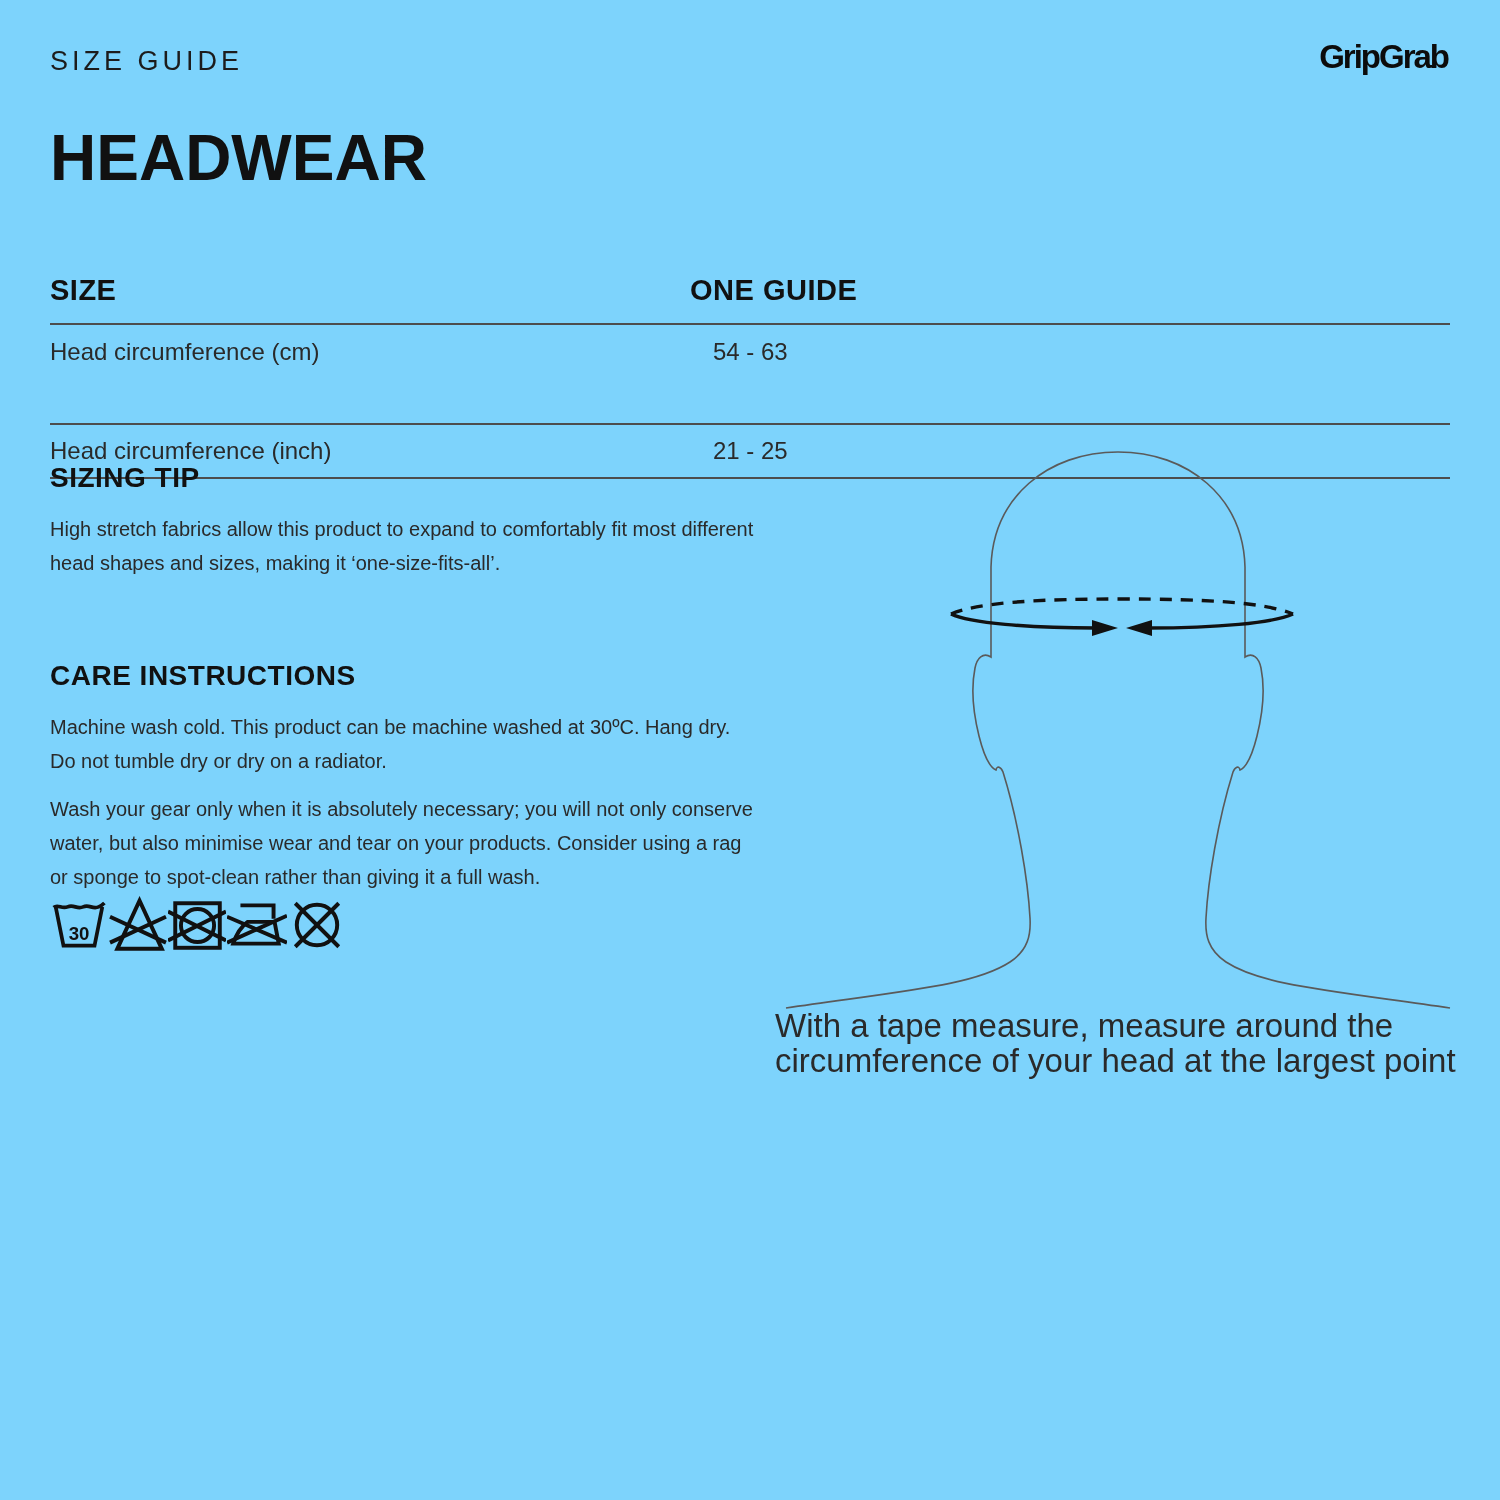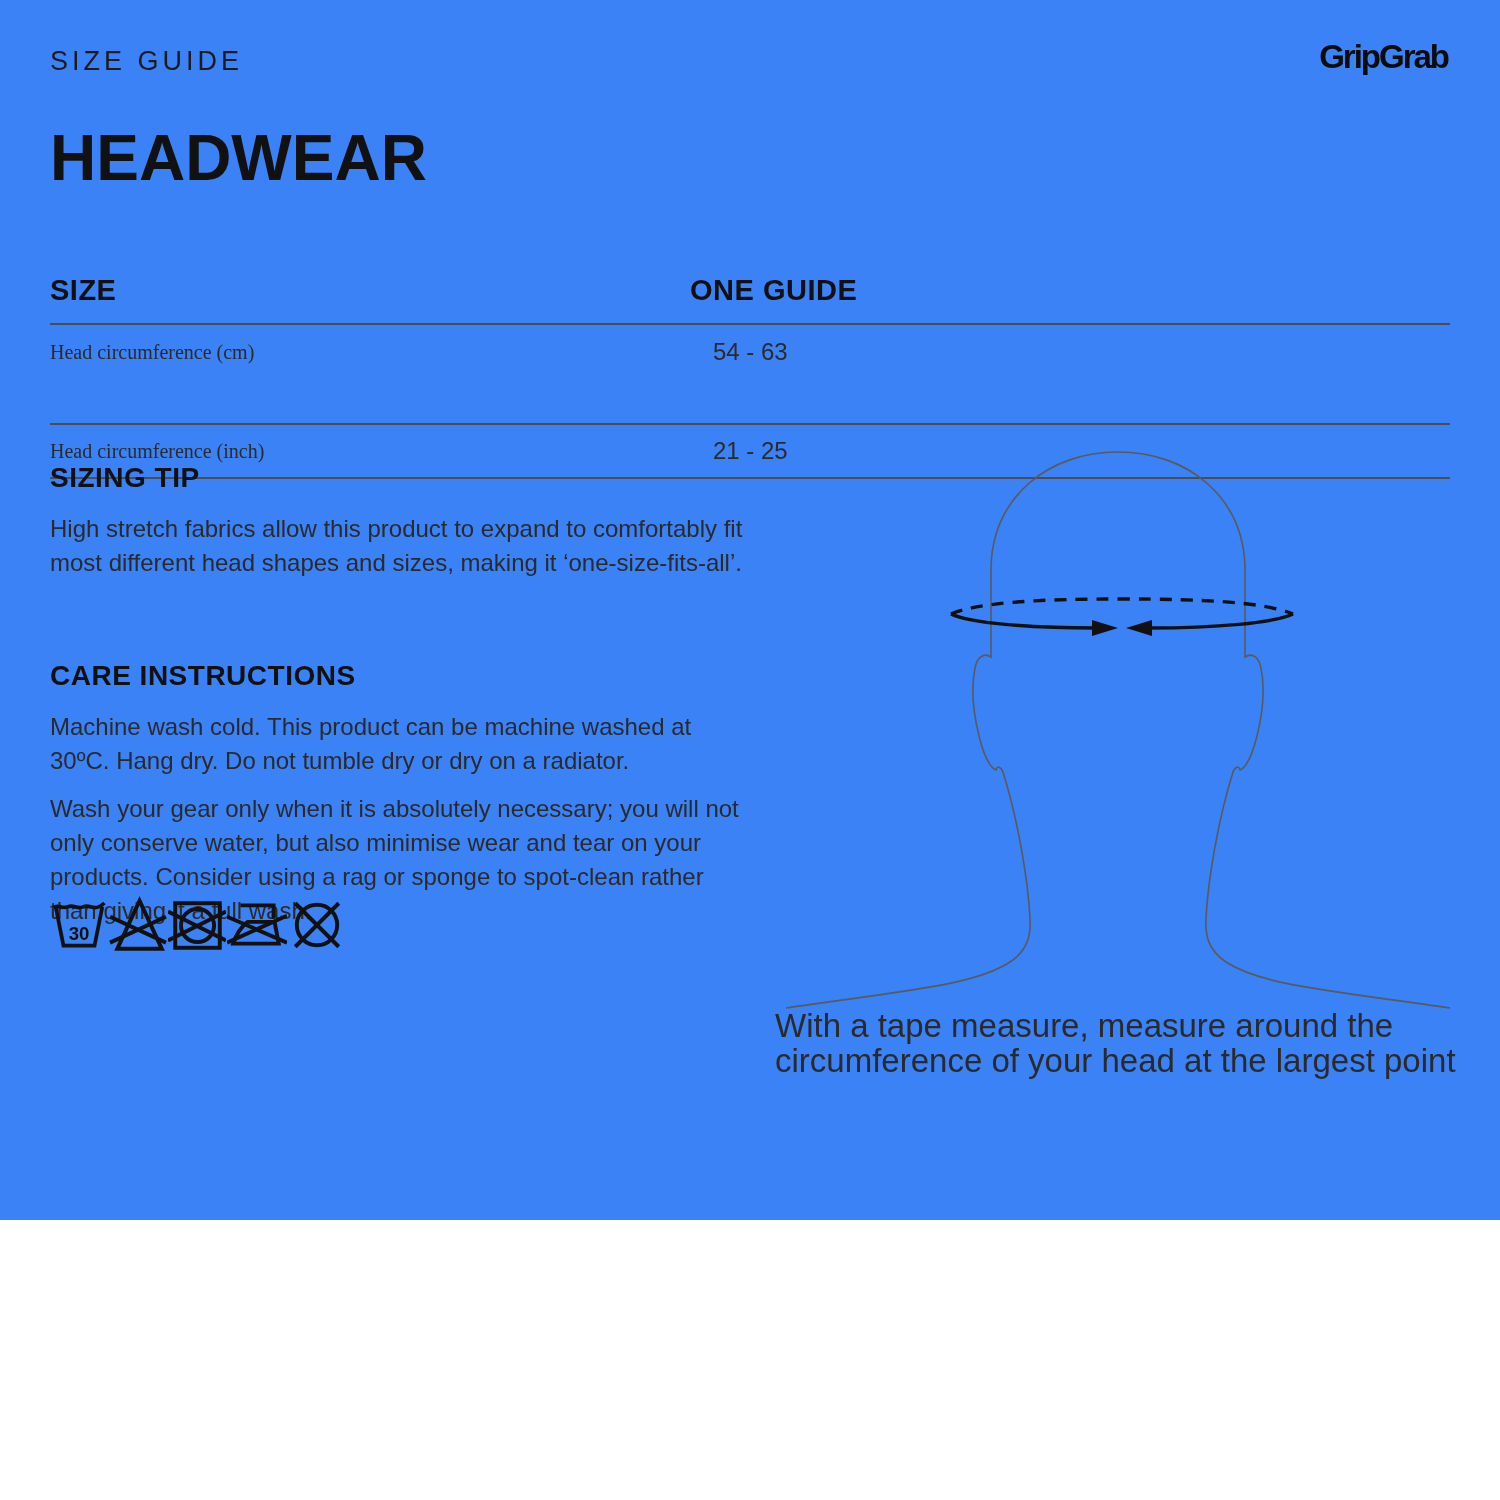--- a/index.html
+++ b/index.html
@@ -1,20 +1,20 @@
 <!DOCTYPE html>
 <html><head>
 <meta charset="utf-8">
 <style>
   * { margin:0; padding:0; box-sizing:border-box; }
   html,body { background:#ffffff; }
   .page {
     position:relative;
-    width:1500px; height:1220px;
-    background:#3b82f6;
+    width:1500px; height:1500px;
+    background:#7dd3fc;
     font-family:"Liberation Sans", sans-serif;
     color:#1c1c1c;
     overflow:hidden;
   }
   .eyebrow {
     position:absolute; left:50px; top:46px;
     font-size:27px; letter-spacing:4px; font-weight:400; color:#1c1c1c;
   }
   .brand-logo {
     position:absolute; right:52px; top:38px;
@@ -28,26 +28,26 @@
   
   .size-table { position:absolute; left:50px; top:234px; width:1400px; }
   .t-head { display:flex; height:49px; align-items:flex-start;margin-top:40px; }
   .t-head .c1 { width:640px; }
   .t-head span { font-size:29px; font-weight:bold; color:#111; letter-spacing:0.5px; }
   .t-row {
     display:flex; align-items:center; height:56px;
     border-top:2px solid #4d4d4d;
   }
   .t-row:last-child { border-bottom:2px solid #4d4d4d;margin-top:44px; }
-  .t-row .c1 { width:640px; font-size:20px; color:#2a2a2a;font-family:Liberation Serif, serif; }
+  .t-row .c1 { width:640px; font-size:24px; color:#2a2a2a; }
   .t-row .c2 { font-size:24px; color:#2a2a2a; padding-left:23px; }
   
   .section { position:absolute; left:50px; width:705px;margin-top:24px; }
   .section h3 { font-size:28px; font-weight:bold; color:#111; letter-spacing:0.5px; margin-bottom:18px; }
-  .section p { font-size:24px; line-height:34px; color:#2a2a2a; margin-bottom:14px; }
+  .section p { font-size:20px; line-height:34px; color:#2a2a2a; margin-bottom:14px; }
   #sizing-tip { top:438px; }
   #care { top:636px; }
   .care-icons {
     position:absolute; left:50px; top:896px;
     display:flex; gap:1px; align-items:center;
   }
   .care-icons svg { display:block; }
   
   .figure { position:absolute; left:770px; top:440px; width:690px; height:570px; }
   .caption {

